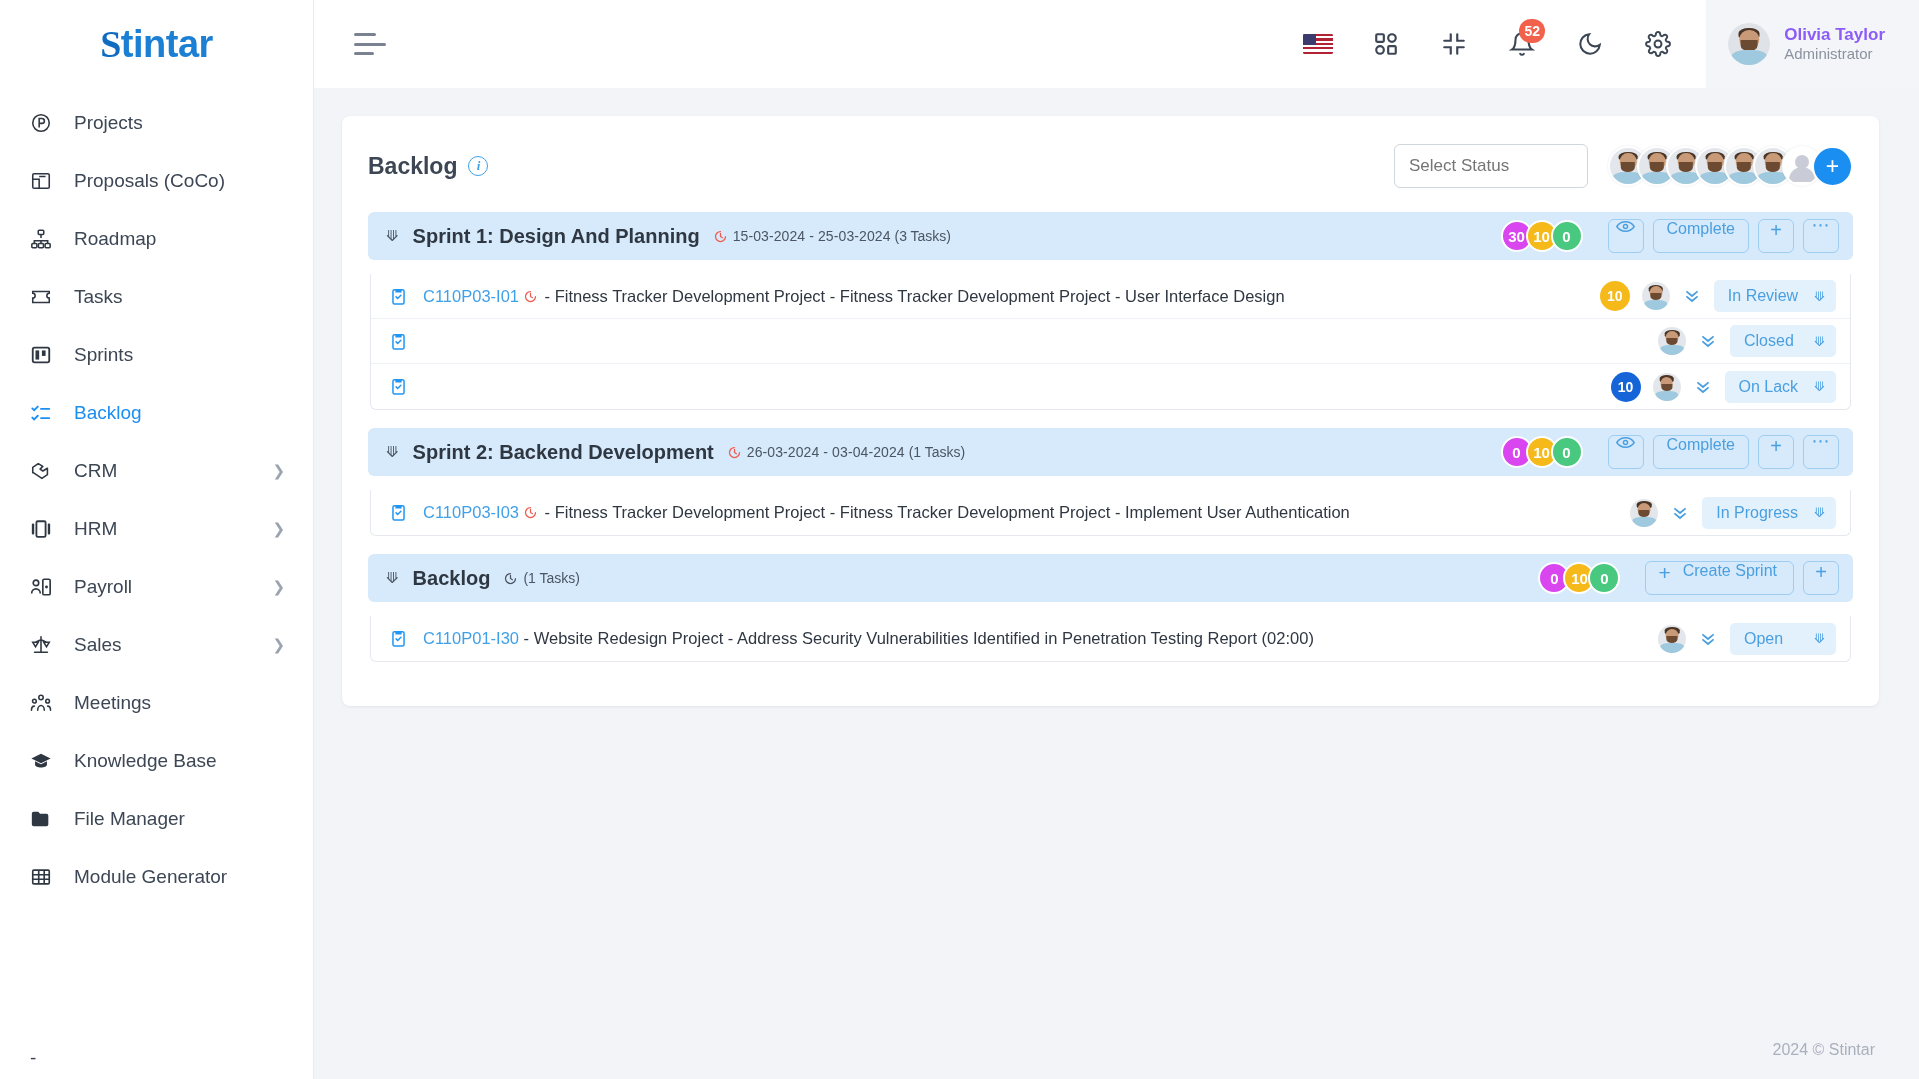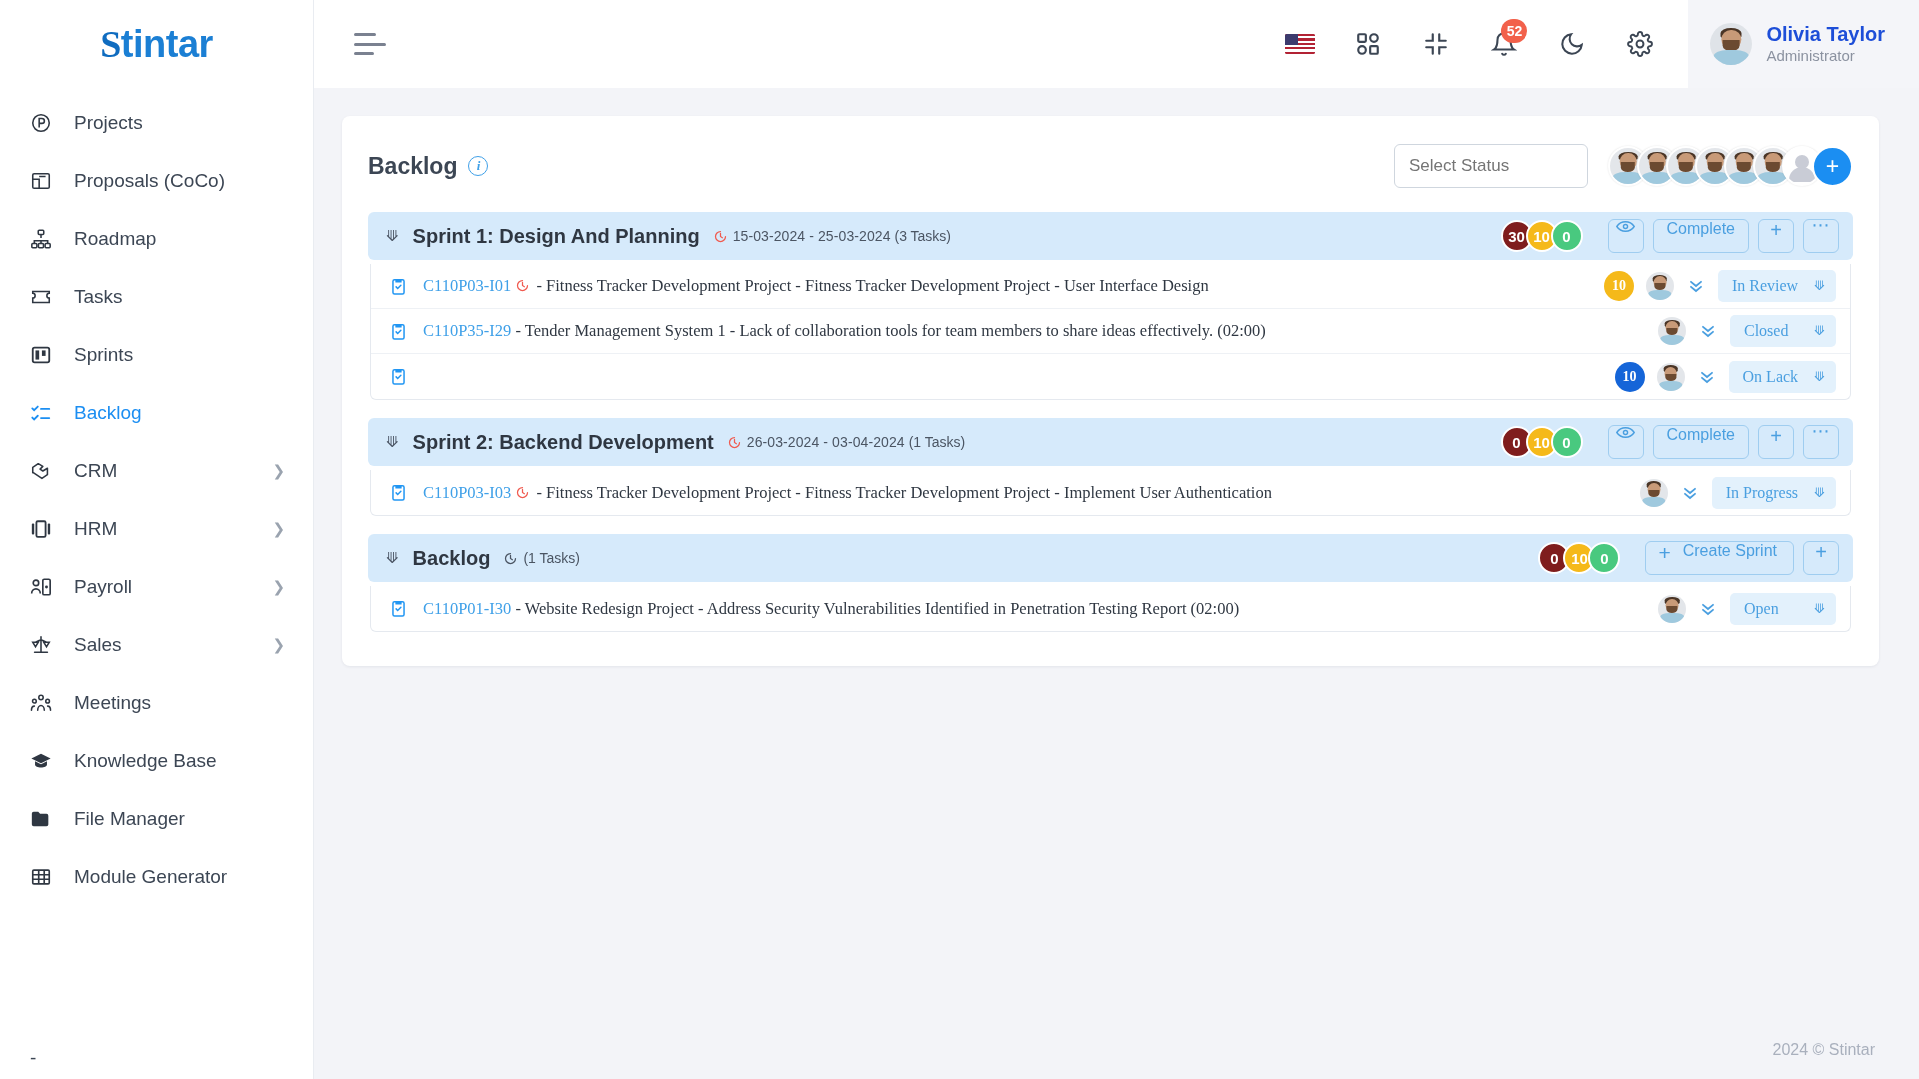--- a/index.html
+++ b/index.html
@@ -124,21 +124,21 @@
   }
   .avatar .head { position: absolute; left: 50%; top: 16%; width: 46%; height: 46%;
     transform: translateX(-50%); border-radius: 50%; background: #c89a78; }
   .avatar .hair { position: absolute; left: 50%; top: 12%; width: 50%; height: 24%;
     transform: translateX(-50%); border-radius: 50% 50% 20% 20%; background: #4a3526; }
   .avatar .beard { position: absolute; left: 50%; top: 40%; width: 40%; height: 26%;
     transform: translateX(-50%); border-radius: 0 0 50% 50%; background: #6b4a31; }
   .avatar .body { position: absolute; left: 50%; bottom: 0; width: 82%; height: 36%;
     transform: translateX(-50%); border-radius: 40% 40% 0 0; background: #9fc9de; }
   .user-meta { margin-left: 14px; line-height: 1.25; }
-  .user-name { font-size: 20px; color: #1d4ed8; font-weight: bold; }
+  .user-name { font-size: 17px; color: #8b5cf6; font-weight: bold; }
   .user-role { font-size: 15px; color: #8b92a0; }
 
   
   .content { flex: 1; padding: 28px 40px 0 28px; overflow: hidden; }
   .panel {
     background: #ffffff;
     border-radius: 8px;
     box-shadow: 0 1px 3px rgba(20,30,60,0.07);
     padding: 22px 26px 30px 26px;
   }
@@ -203,21 +203,21 @@
   .group-dates { letter-spacing: 0.1px; }
   .group-head-right { margin-left: auto; display: flex; align-items: center; }
   .pill-group { display: flex; align-items: center; margin-right: 16px; }
   .pill {
     width: 32px; height: 32px; border-radius: 50%;
     color: #fff; font-size: 15px; font-weight: bold;
     display: flex; align-items: center; justify-content: center;
     border: 2px solid #ffffff; margin-left: -7px;
   }
   .pill:first-child { margin-left: 0; }
-  .pill.blue { background: #7f1d1d; }
+  .pill.blue { background: #d946ef; }
   .pill.amber { background: #f5b91a; }
   .pill.green { background: #49c97f; }
   .gbtn {
     border: 1px solid #9fcdf0;
     background: transparent;
     color: #4a9fe0;
     border-radius: 6px;
     height: 34px;
     font-size: 16px;
     padding: 0 13px;
@@ -230,23 +230,22 @@
   .gbtn.icon-only { width: 36px; padding: 0; }
   .gbtn .plus-ico { font-size: 20px; line-height: 1; }
   .gbtn.create-sprint { padding: 0 16px 0 12px; }
   .gbtn.create-sprint .plus-ico { margin-right: 12px; font-size: 21px; }
 
   
   .task-list {
     border: 1px solid #e5e9ef;
     border-top: none;
     border-radius: 0 0 6px 6px;
-    margin: 4px 2px;
+    margin: 14px 2px;
     background: #fff;
-    font-family: Liberation Serif, serif;
   }
   .task-row {
     display: flex; align-items: center;
     height: 45px;
     padding: 0 14px 0 18px;
     border-bottom: 1px solid #eef1f5;
   }
   .task-row:last-child { border-bottom: none; }
   .task-check {
     width: 20px; height: 22px; flex: 0 0 20px; margin-right: 14px;
@@ -637,21 +636,20 @@
                   </span>
                 </div>
                 <div class="task-row">
                   <span class="task-check">
                     <svg width="19" height="19" viewBox="0 0 24 24" fill="none" stroke="currentColor" stroke-width="1.9">
                       <rect x="5" y="3.5" width="14" height="18" rx="2"></rect>
                       <path d="M9 3.5h6v2.5H9z" fill="currentColor"></path>
                       <path d="M9 12.5l2 2 4-4" stroke-linecap="round"></path>
                     </svg>
                   </span>
-                  <span class="task-text"><span class="task-key">C110P35-I29</span><span> - Tender Management System 1 - Lack of collaboration tools for team members to share ideas effectively. (02:00)</span></span>
                   <span class="task-right">
                     <span class="task-av">
                       <div style="position:absolute;left:50%;top:10%;width:52%;height:24%;transform:translateX(-50%);border-radius:50% 50% 20% 20%;background:#4a3526"></div>
                       <div style="position:absolute;left:50%;top:15%;width:46%;height:46%;transform:translateX(-50%);border-radius:50%;background:#c89a78"></div>
                       <div style="position:absolute;left:50%;top:40%;width:40%;height:26%;transform:translateX(-50%);border-radius:0 0 50% 50%;background:#6b4a31"></div>
                       <div style="position:absolute;left:50%;bottom:0;width:84%;height:34%;transform:translateX(-50%);border-radius:40% 40% 0 0;background:#9fc9de"></div>
                     </span>
                     <span class="dblchev">
                       <svg width="20" height="20" viewBox="0 0 24 24" fill="none" stroke="currentColor" stroke-width="2.2" stroke-linecap="round">
                         <path d="M6 7l6 5 6-5M6 13l6 5 6-5"></path>

